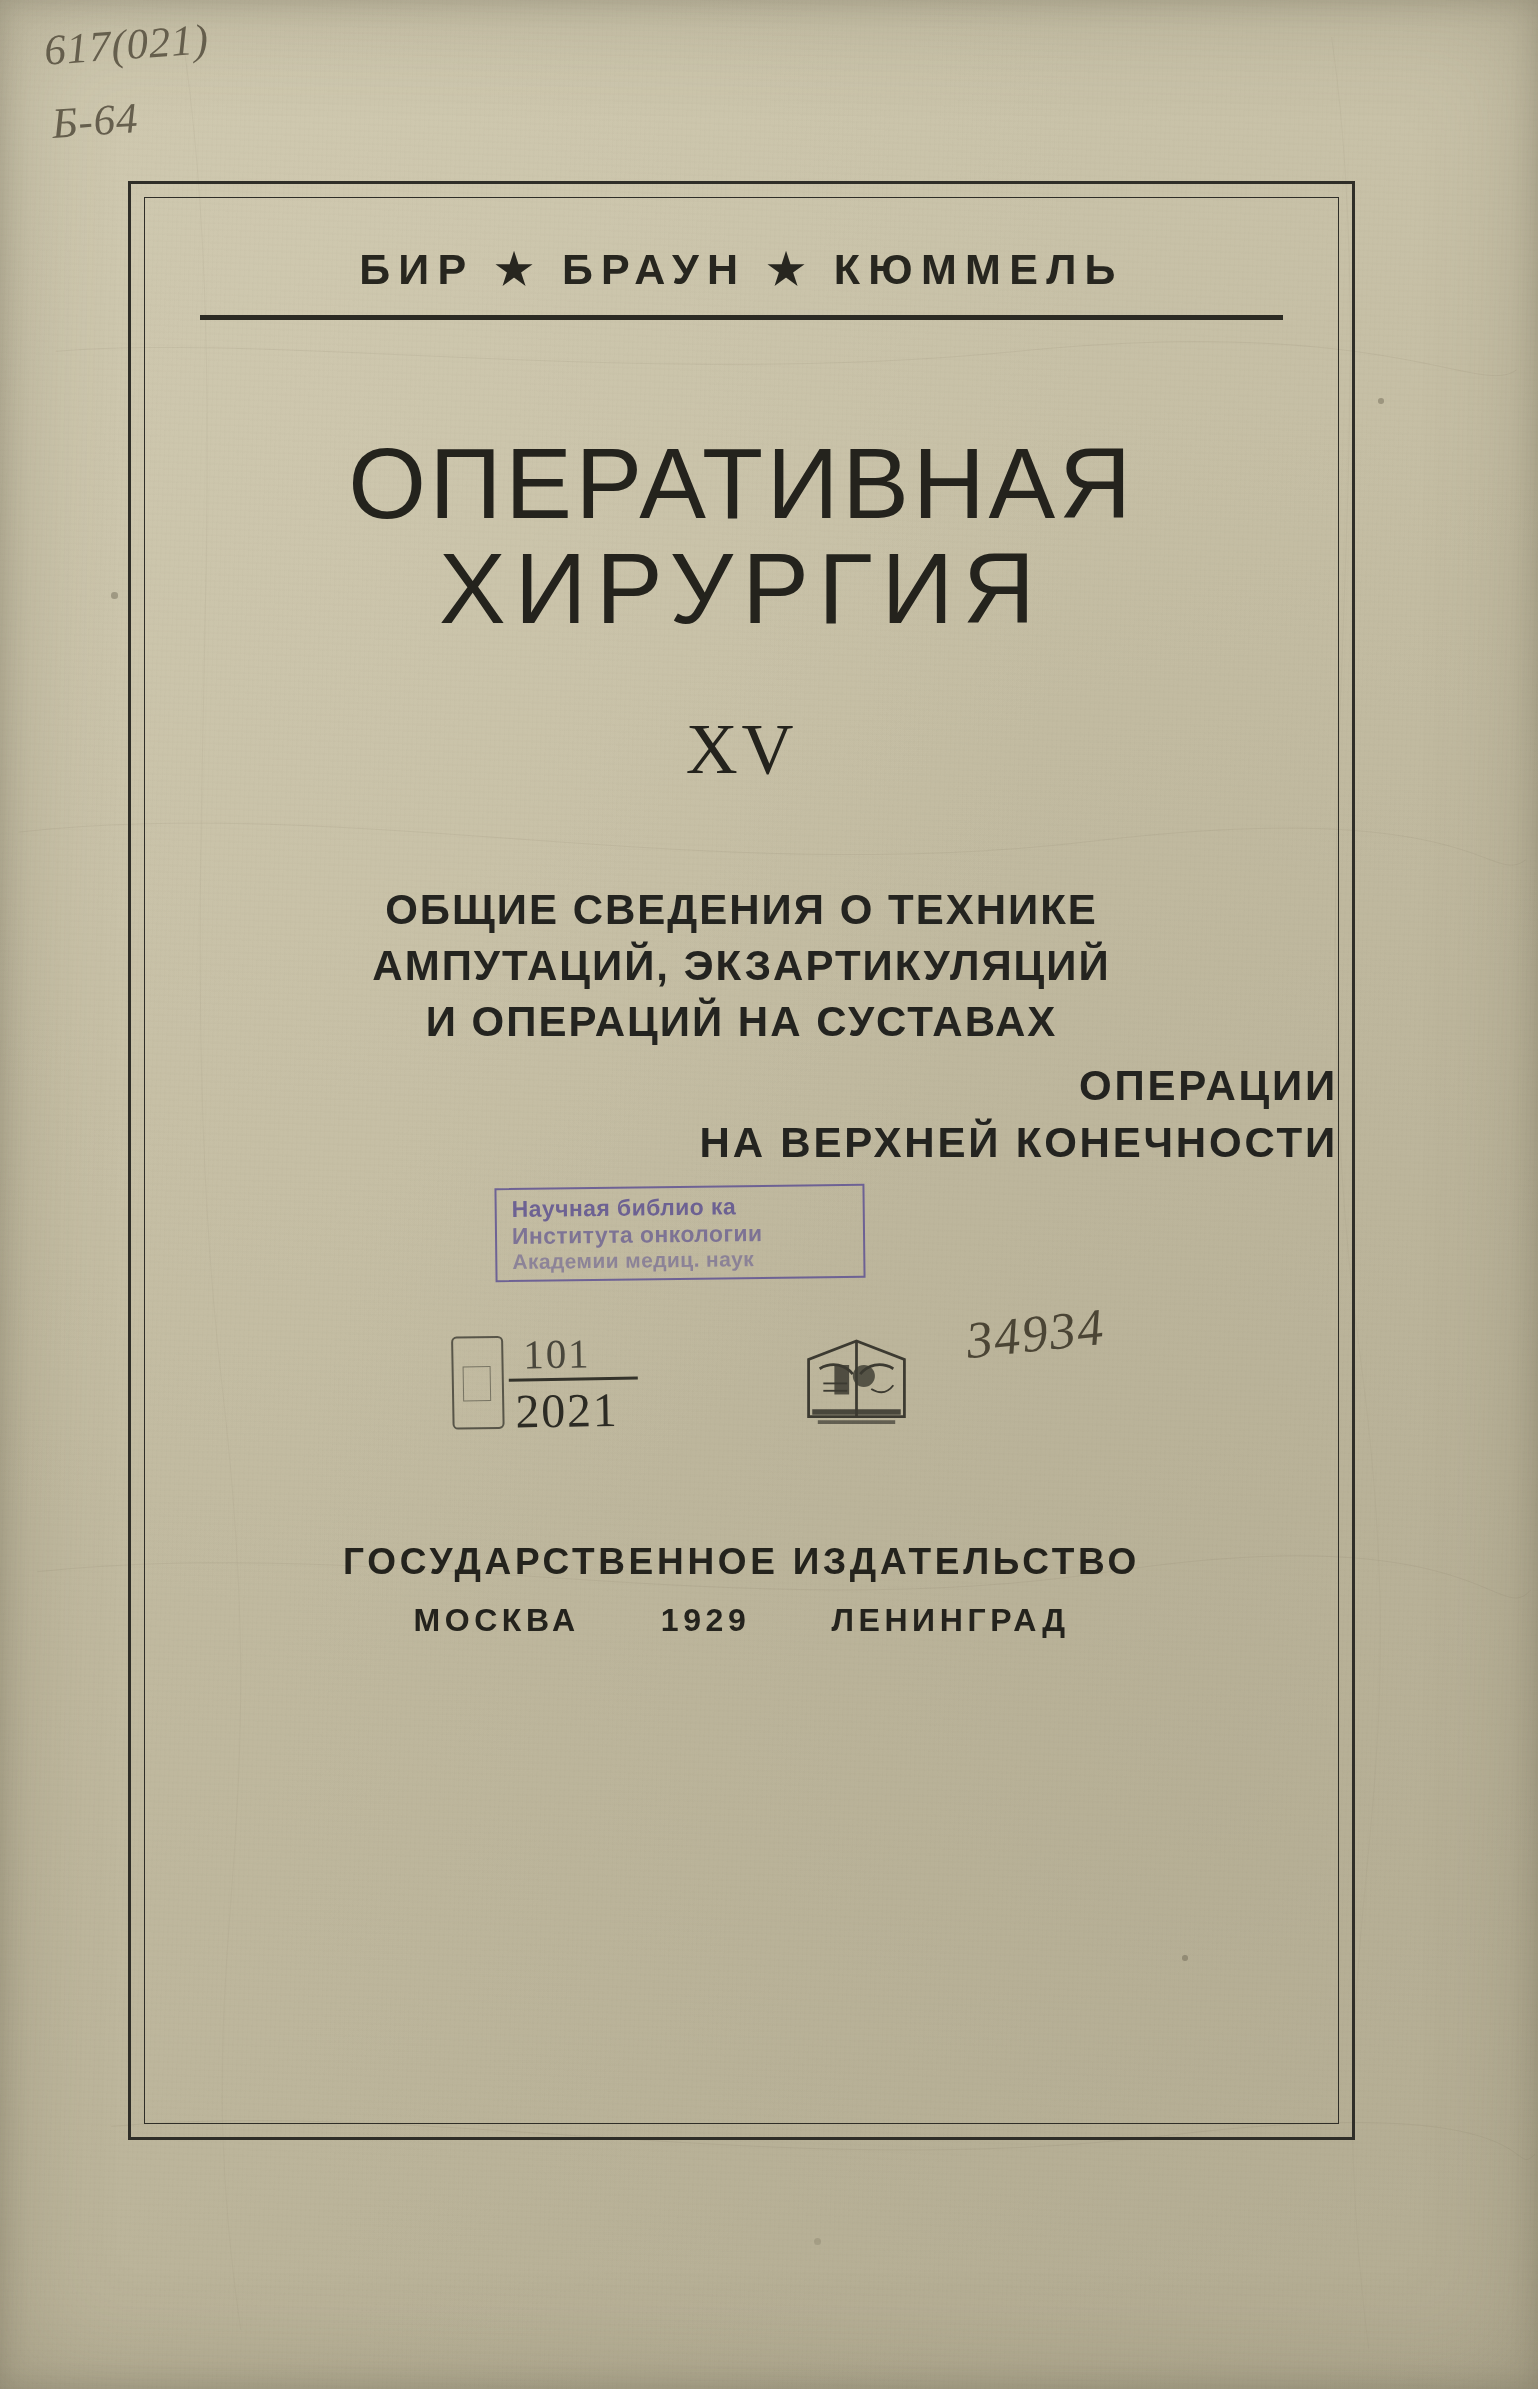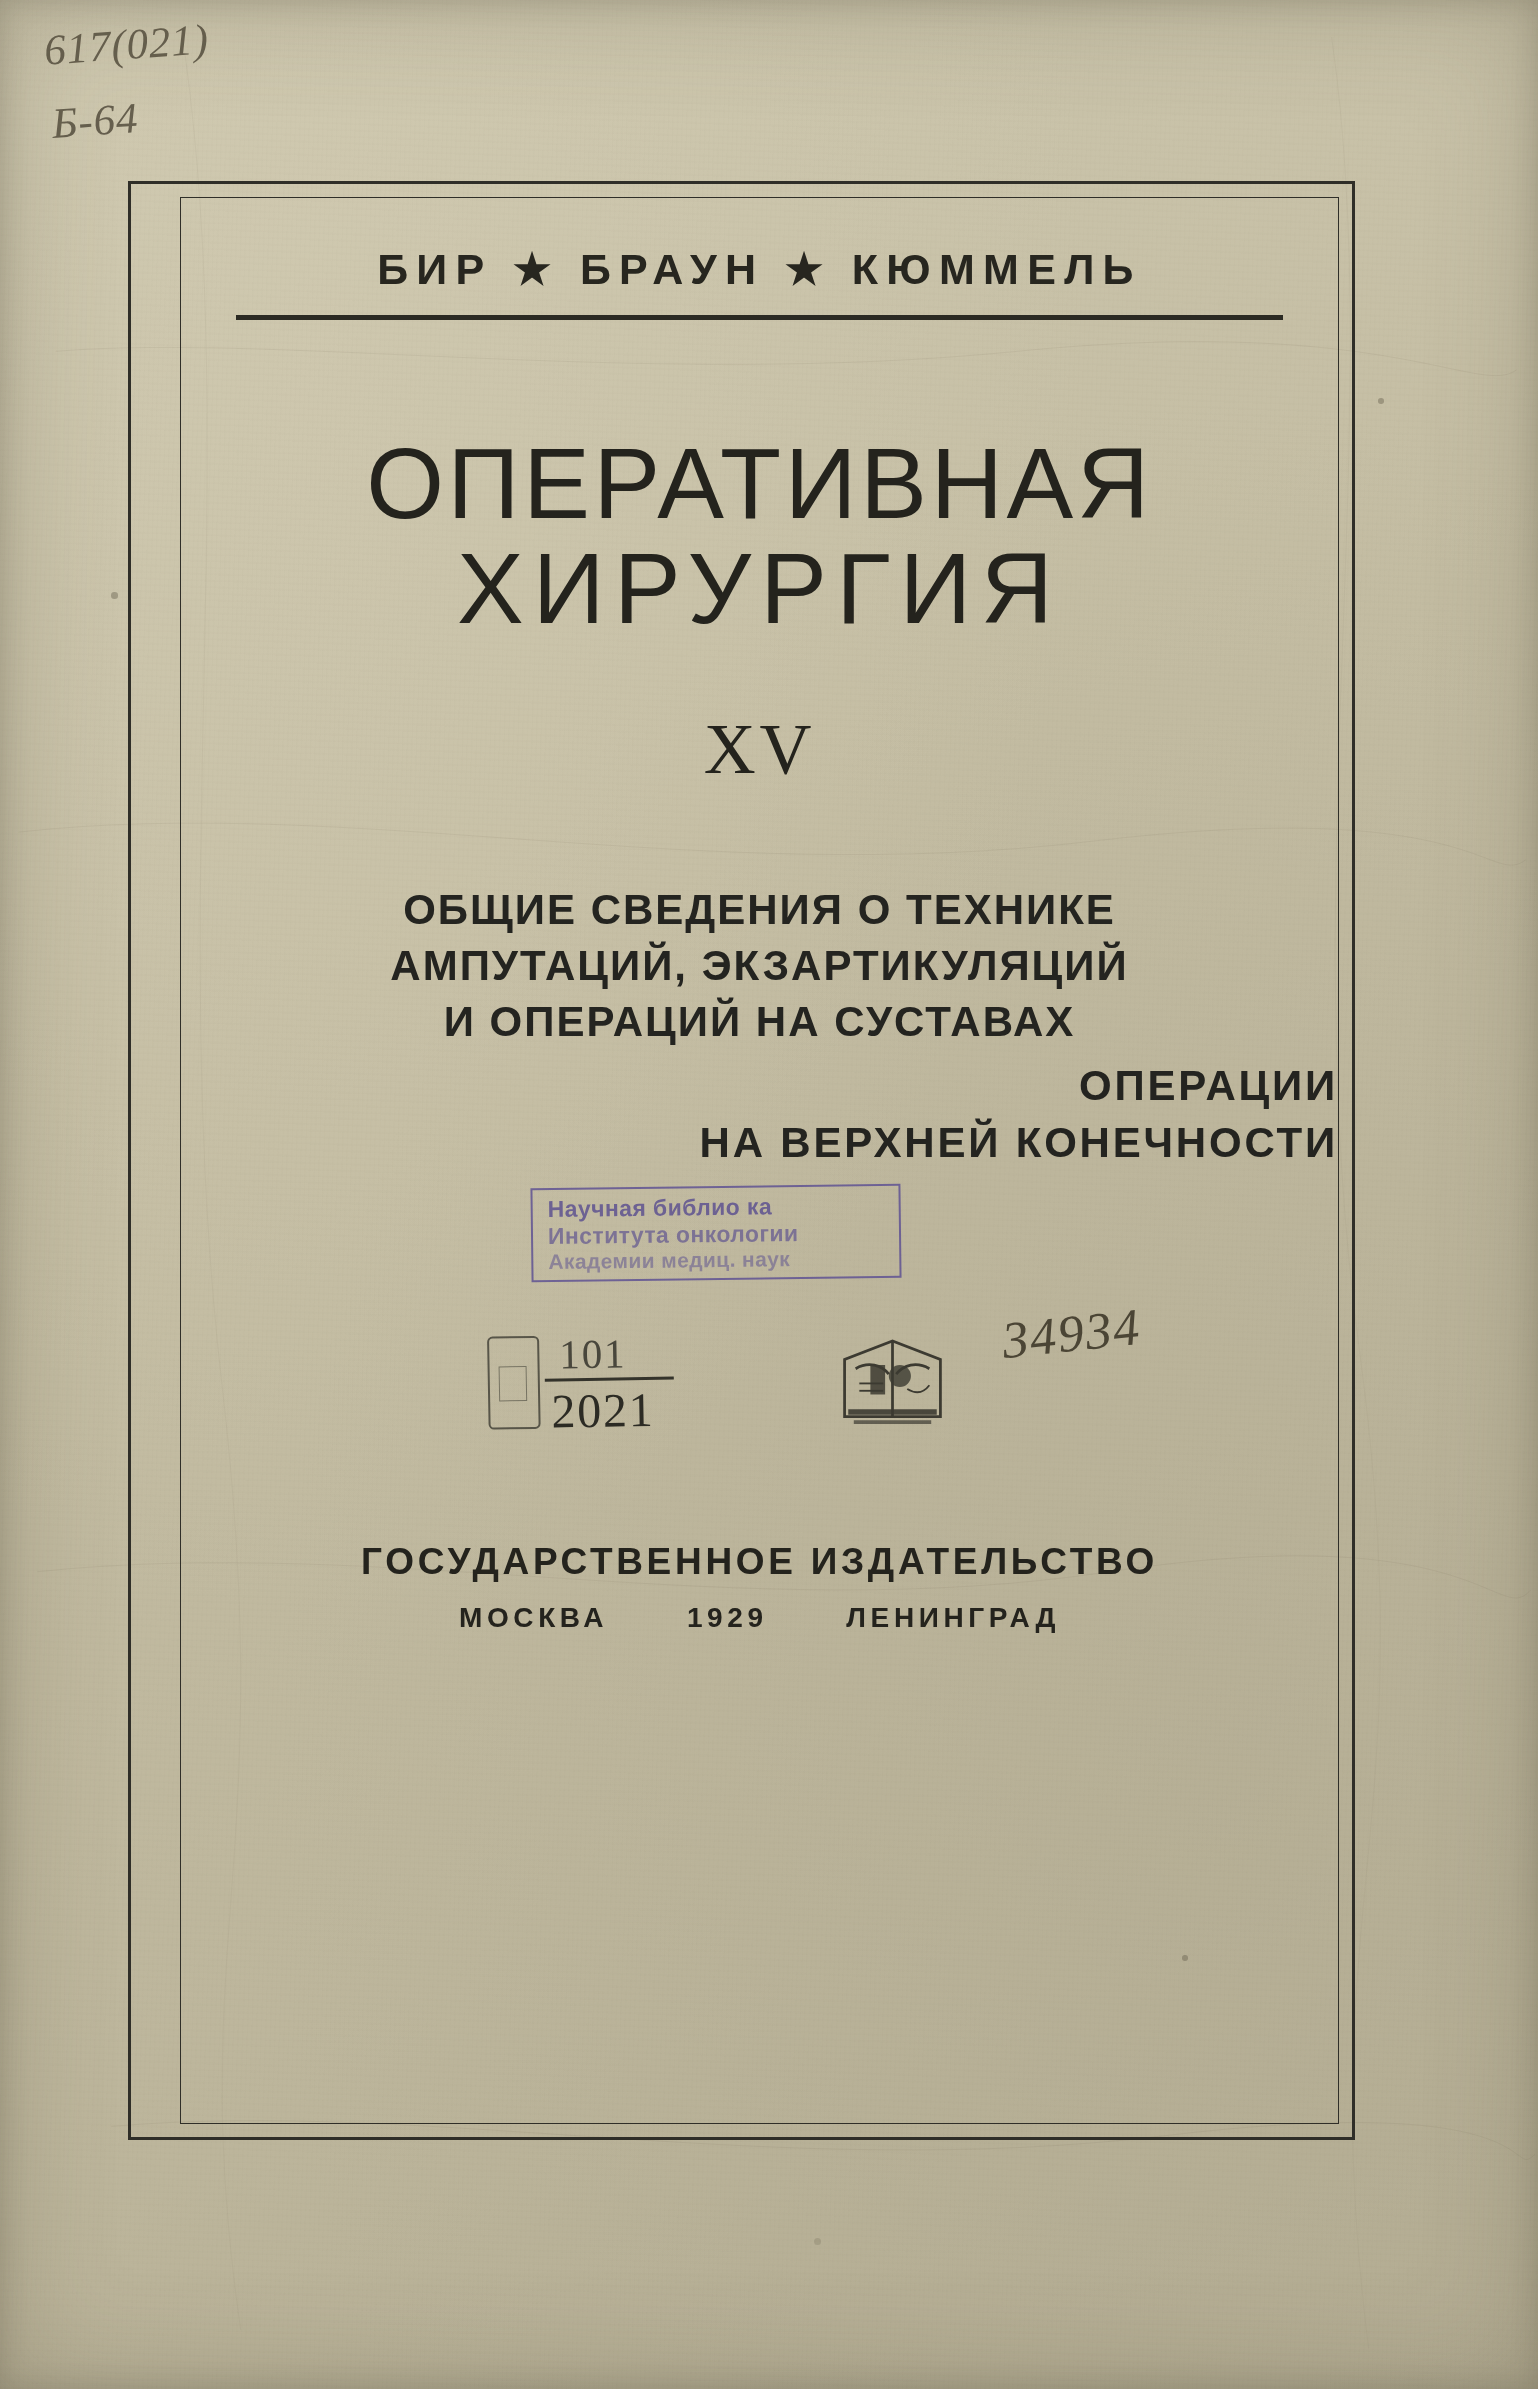--- a/index.html
+++ b/index.html
@@ -61,21 +61,20 @@
     height: 1953px;
     border: 3.7px solid #2f2e28;
   }
   .frame-inner {
     position: absolute;
     left: 13px;
     top: 13px;
     right: 13px;
     bottom: 13px;
     border: 1.8px solid #2f2e28;
-    margin-left: 36px;
   }
 
   .inner-pad {
     position: absolute;
     inset: 0;
     padding: 0;
   }
 
   
   .authors {
@@ -262,21 +261,21 @@
     letter-spacing: 3.7px;
     font-weight: 600;
   }
   .imprint2 {
     position: absolute;
     left: 0;
     right: 0;
     top: 1404px;
     text-align: center;
     color: #24231d;
-    font-size: 28px;
+    font-size: 32px;
     letter-spacing: 4.6px;
     font-weight: 600;
   }
   .imprint2 span { display: inline-block; }
   .imprint2 .gap { width: 54px; }
 
   .speck {
     position: absolute;
     background: rgba(80,74,56,0.35);
     border-radius: 50%;

